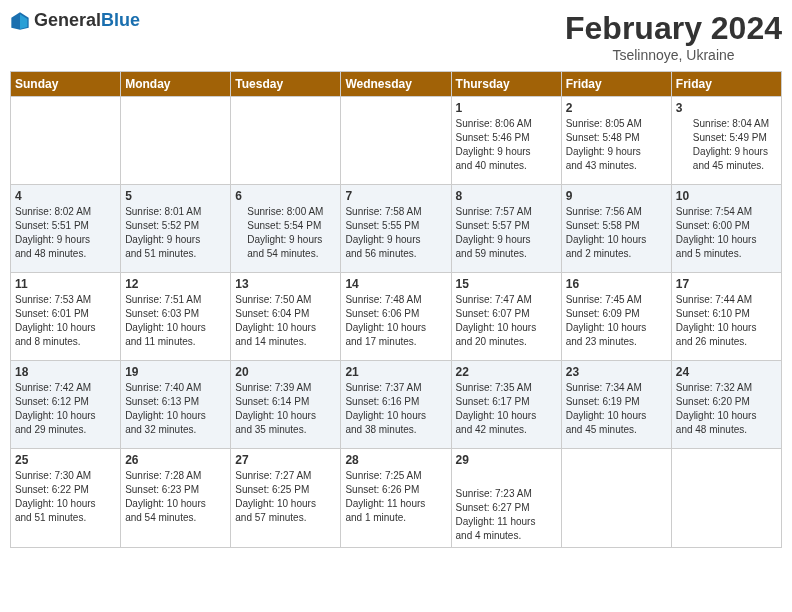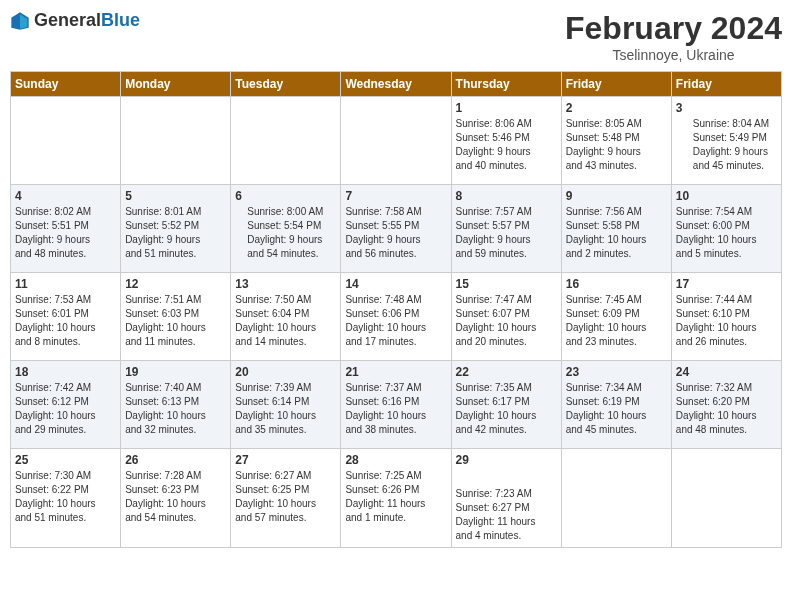--- a/index.html
+++ b/index.html
@@ -309,21 +309,21 @@
         </td>
         <td>
           <div class="day-number">26</div>
           <div class="day-info" style="white-space: pre-line;">Sunrise: 7:28 AM
 Sunset: 6:23 PM
 Daylight: 10 hours
 and 54 minutes.</div>
         </td>
         <td>
           <div class="day-number">27</div>
-          <div class="day-info" style="white-space: pre-line;">Sunrise: 6:27 AM
+          <div class="day-info" style="white-space: pre-line;">Sunrise: 7:27 AM
 Sunset: 6:25 PM
 Daylight: 10 hours
 and 57 minutes.</div>
         </td>
         <td>
           <div class="day-number">28</div>
           <div class="day-info" style="white-space: pre-line;">Sunrise: 7:25 AM
 Sunset: 6:26 PM
 Daylight: 11 hours
 and 1 minute.</div>

